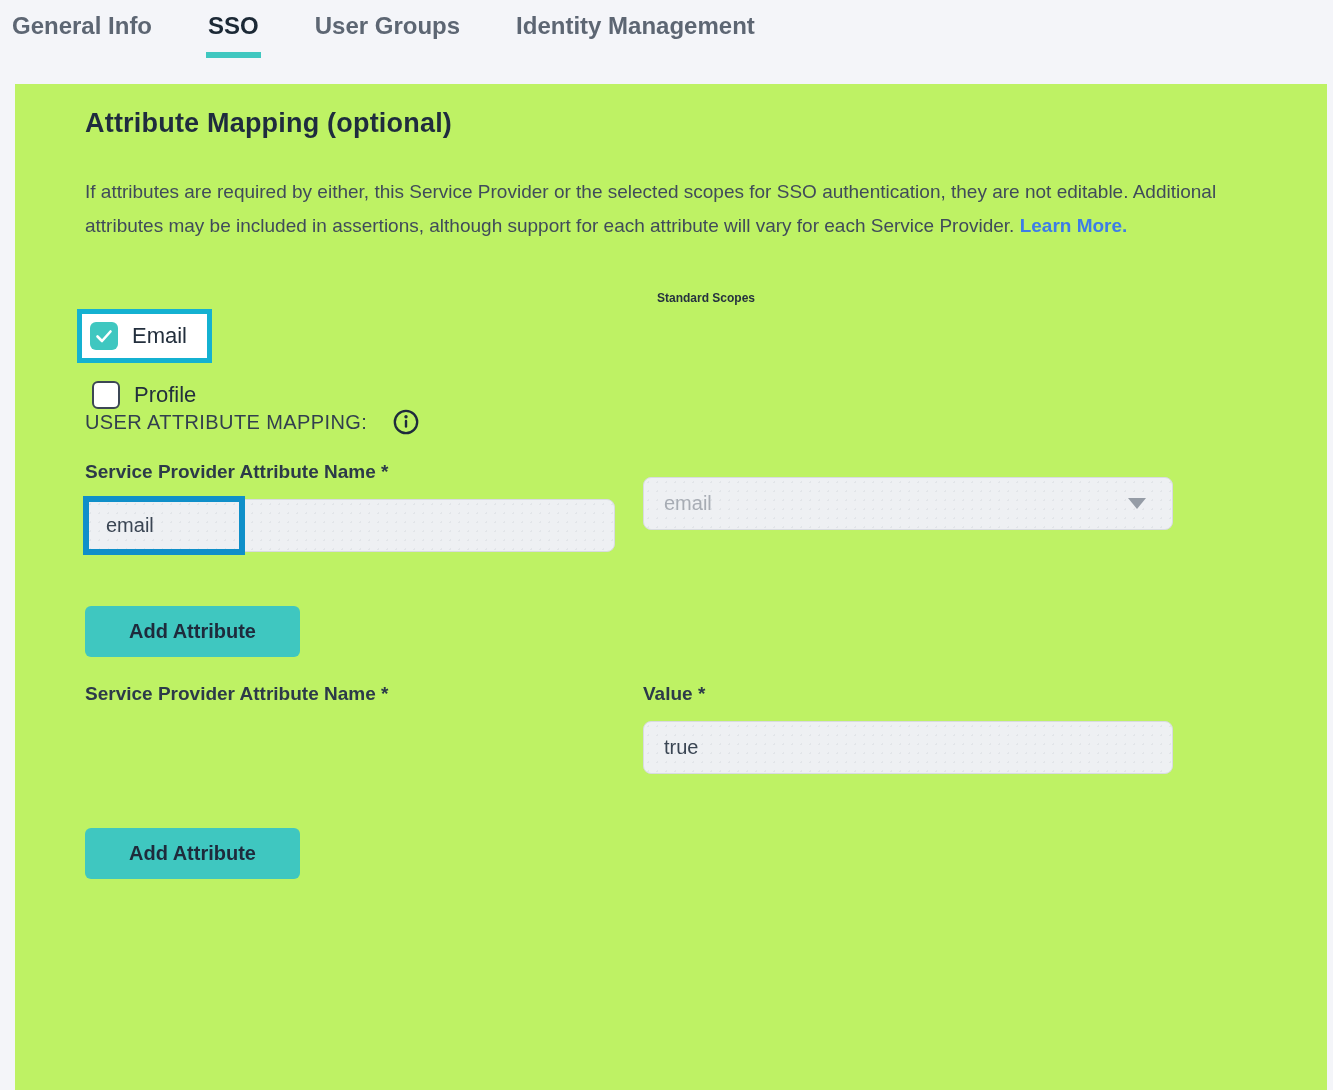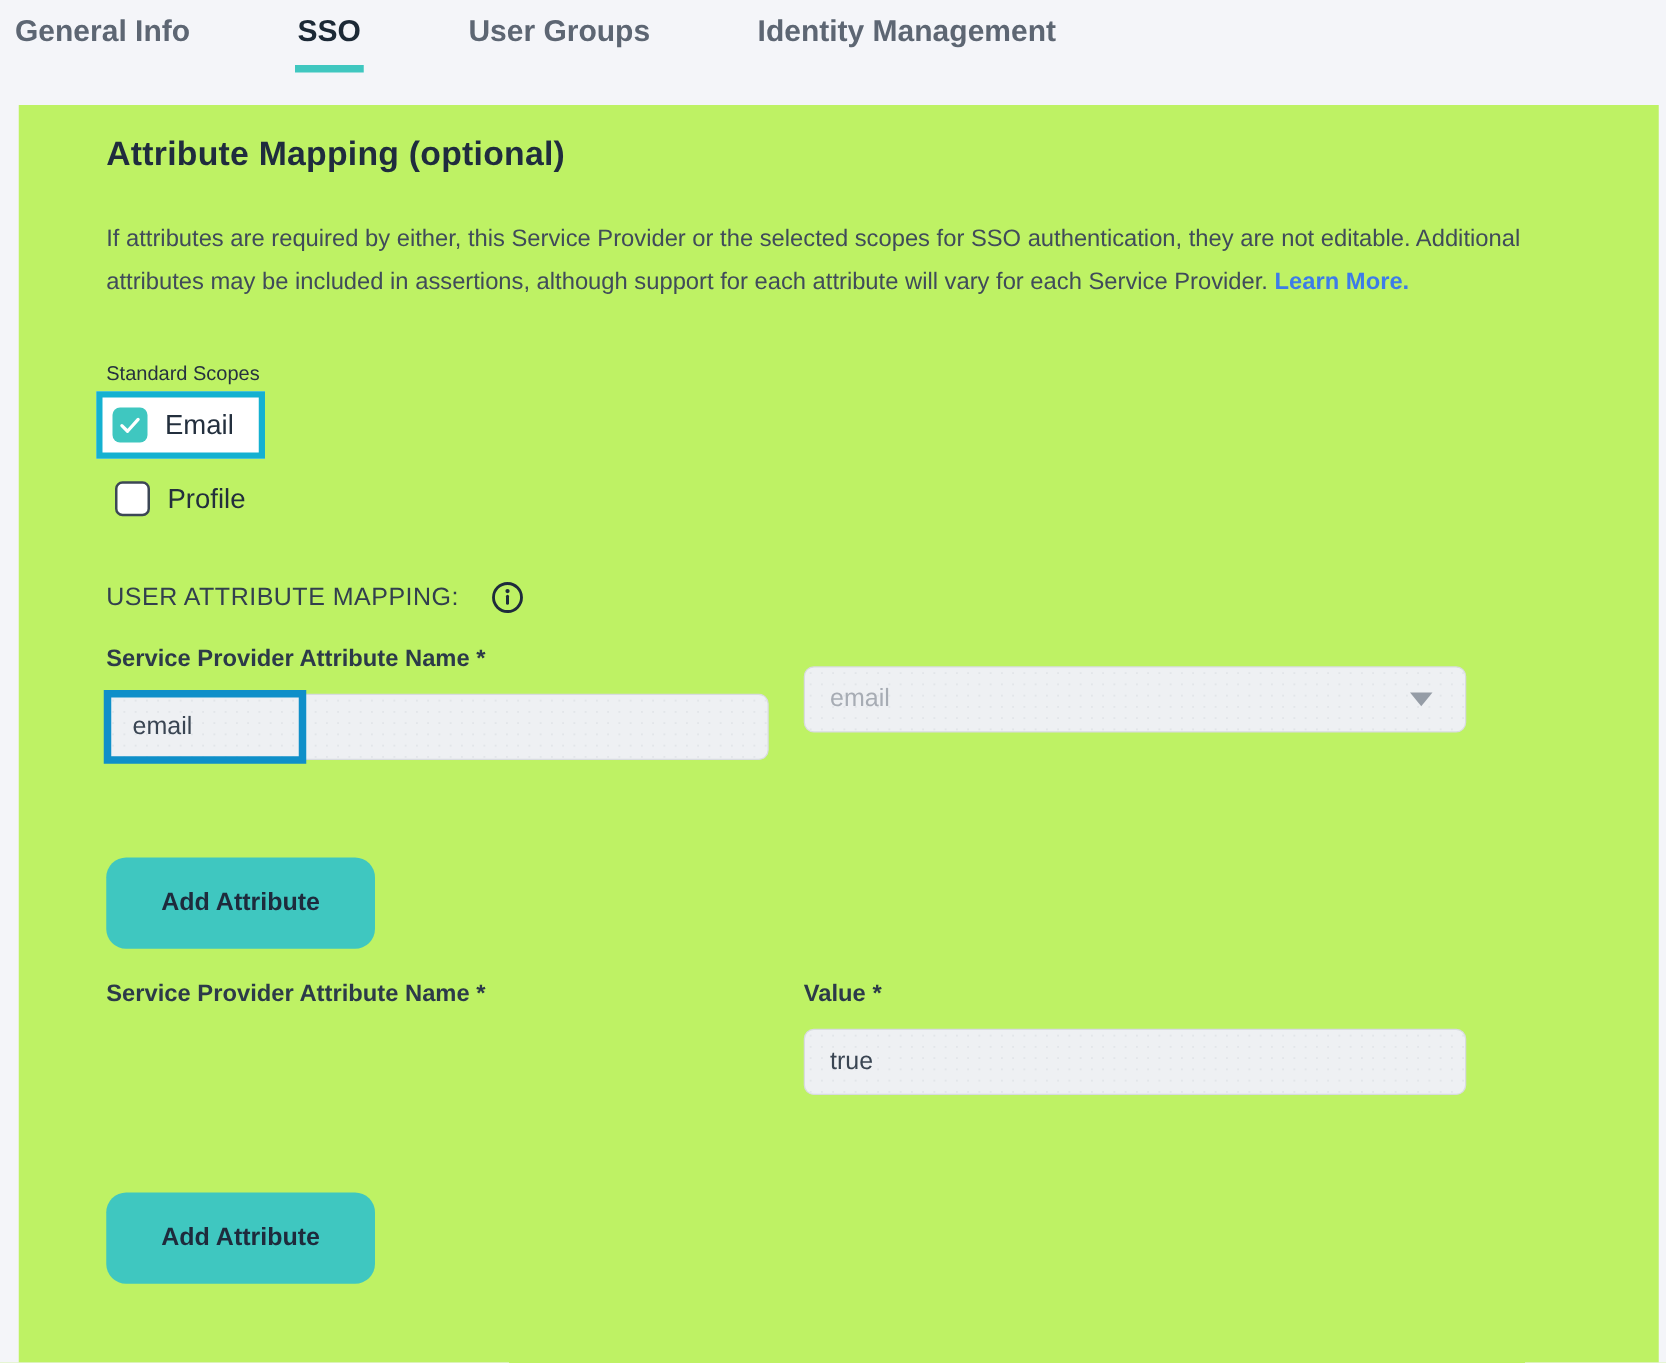--- a/index.html
+++ b/index.html
@@ -8,21 +8,21 @@
     background: #f4f5f9;
     font-family: "Liberation Sans", sans-serif;
     overflow: hidden;
   }
 
   
   .tabbar {
     height: 84px;
     padding: 12px 0 0 10px;
     display: flex;
-    gap: 82px;
+    gap: 52px;
     align-items: flex-start;
     background: #f4f5f9;
   }
   .tab {
     font-size: 24px;
     font-weight: 700;
     color: #5d6673;
     padding: 0 2px 12px 2px;
     cursor: pointer;
     border-bottom: 6px solid transparent;
@@ -60,23 +60,24 @@
   .learn-more {
     color: #3d7ce8;
     font-weight: 600;
     text-decoration: none;
     cursor: pointer;
   }
 
   
   .scopes-label {
     margin-top: 48px;
-    font-size: 16px;
-    font-weight: 400;
+    font-size: 12px;
+    font-weight: 700;
     color: #26323f;
+    text-align: center;
   }
   .scope-row {
     display: inline-flex;
     align-items: center;
   }
   .annotated-scope {
     margin-top: 4px;
     margin-left: -8px;
     border: 5px solid #14b1d1;
     padding: 8px 20px 8px 8px;
@@ -107,21 +108,21 @@
 
   
   .section-heading {
     display: flex;
     align-items: center;
     gap: 26px;
     font-size: 20px;
     color: #323f4e;
     letter-spacing: 0.4px;
   }
-  .section-heading.uam { margin-top: 52px; }
+  .section-heading.uam { }
   .section-heading.ca  { margin-top: 66px; }
   .info-icon { width: 26px; height: 26px; cursor: pointer; display: inline-flex; }
 
   
   .field-row {
     margin-top: 26px;
     display: flex;
     gap: 28px;
   }
   .field-col { width: 530px; }
@@ -162,25 +163,25 @@
   .input-annotation {
     position: absolute;
     left: -2px; top: -3px;
     width: 162px; height: 59px;
     border: 6px solid #0f8fc9;
     pointer-events: none;
   }
 
   
   .add-btn {
-    margin-top: 78px;
-    width: 215px; height: 73px;
+    margin-top: 54px;
+    width: 215px; height: 51px;
     background: #3fc7c0;
     border: none;
-    border-radius: 16px;
+    border-radius: 6px;
     font-family: "Liberation Sans", sans-serif;
     font-size: 20px;
     font-weight: 700;
     color: #1e2b3c;
     cursor: pointer;
     display: block;
   }
 </style>
 </head>
 <body>

